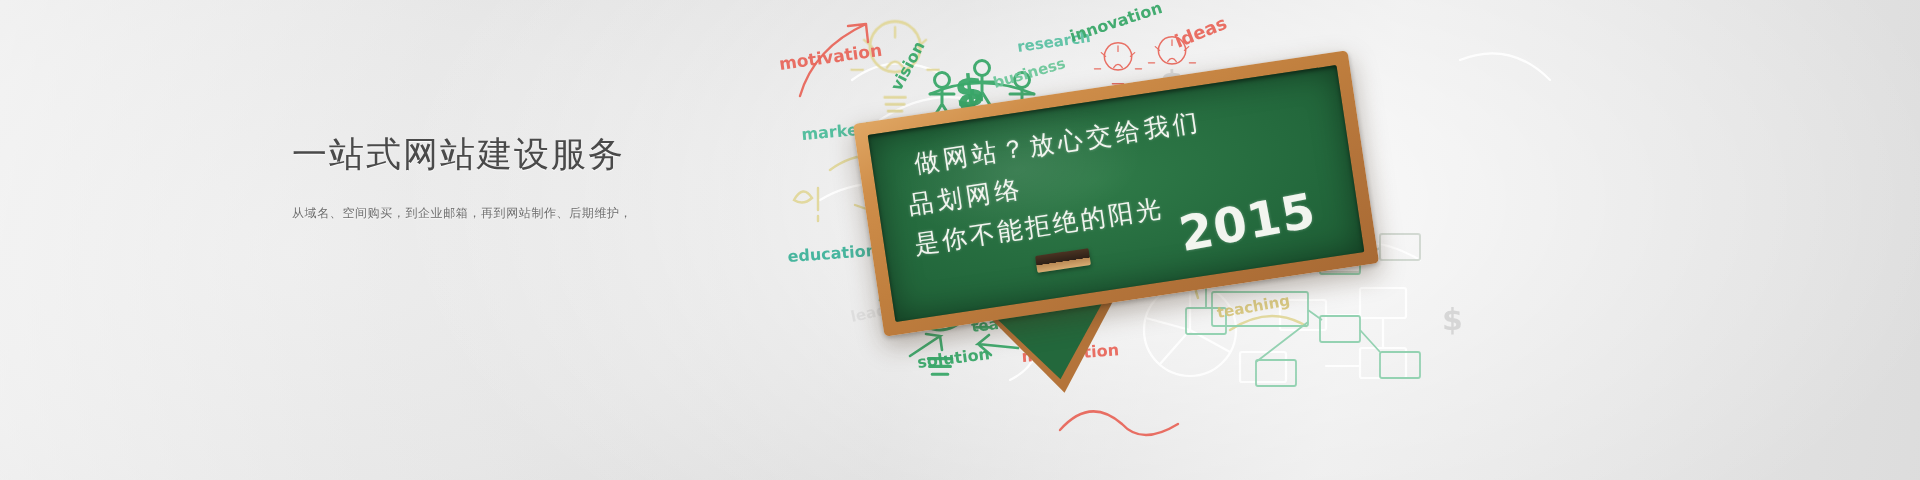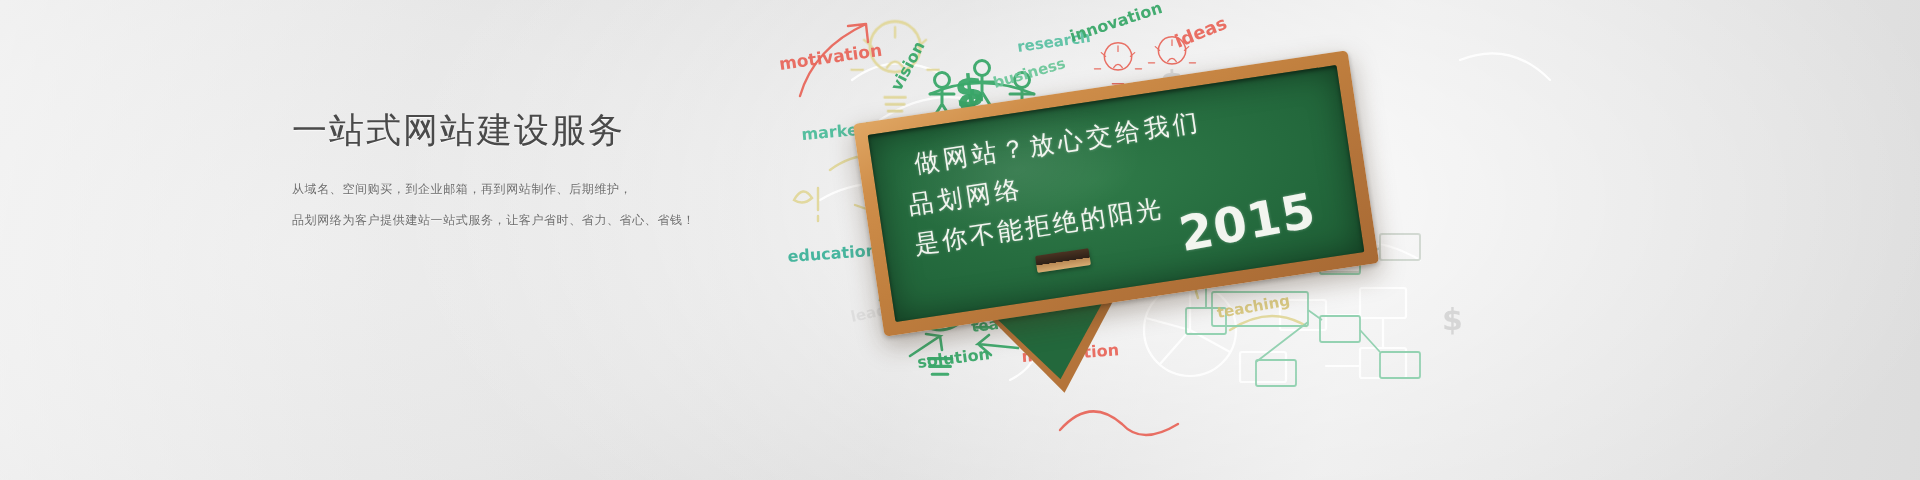--- a/index.html
+++ b/index.html
@@ -25,21 +25,21 @@
        rgba(236,236,236,0.30) 100%);
     pointer-events:none;
   }
   #banner:after{
     content:"";position:absolute;inset:0;
     background:radial-gradient(ellipse 1100px 600px at 1180px 200px, rgba(255,255,255,0.85) 0%, rgba(255,255,255,0.35) 40%, rgba(255,255,255,0) 72%);
     pointer-events:none;
   }
 
   
-  .copy{position:absolute;left:292px;top:108px;z-index:40;}
+  .copy{position:absolute;left:292px;top:132px;z-index:40;}
   .headline{
     font-size:35px;line-height:1.25;color:#4a4a4a;letter-spacing:2px;
     font-weight:400;white-space:nowrap;
     text-shadow:0 1px 1px rgba(255,255,255,0.8);
   }
   .subline{
     margin-top:22px;font-size:12px;line-height:31px;color:#6d6d6d;
     letter-spacing:0.6px;white-space:nowrap;
     text-shadow:0 1px 1px rgba(255,255,255,0.7);
   }
@@ -95,21 +95,20 @@
 </style>
 </head>
 <body>
 
 <div id="banner">
 
   <div class="copy">
     <div class="headline">一站式网站建设服务</div>
     <div class="subline">
       <div>从域名、空间购买，到企业邮箱，再到网站制作、后期维护，</div>
-      <div>品划网络为客户提供建站一站式服务，让客户省时、省力、省心、省钱！</div>
     </div>
   </div>
 
   <div id="doodles">
     <svg viewBox="0 0 1160 480" xmlns="http://www.w3.org/2000/svg">
       <defs>
         <g id="bulb">
           <path d="M0,0 a22,22 0 1,1 0.1,0 M-9,22 l18,0 M-8,28 l16,0 M-6,34 l12,0" fill="none" stroke="currentColor" stroke-width="2.4" stroke-linecap="round"></path>
           <path d="M-7,-4 q7,-10 14,0" fill="none" stroke="currentColor" stroke-width="2"></path>
           <path d="M0,-30 l0,-9 M-20,-22 l-7,-6 M20,-22 l7,-6 M-28,-2 l-10,0 M28,-2 l10,0" stroke="currentColor" stroke-width="2" stroke-linecap="round"></path>

